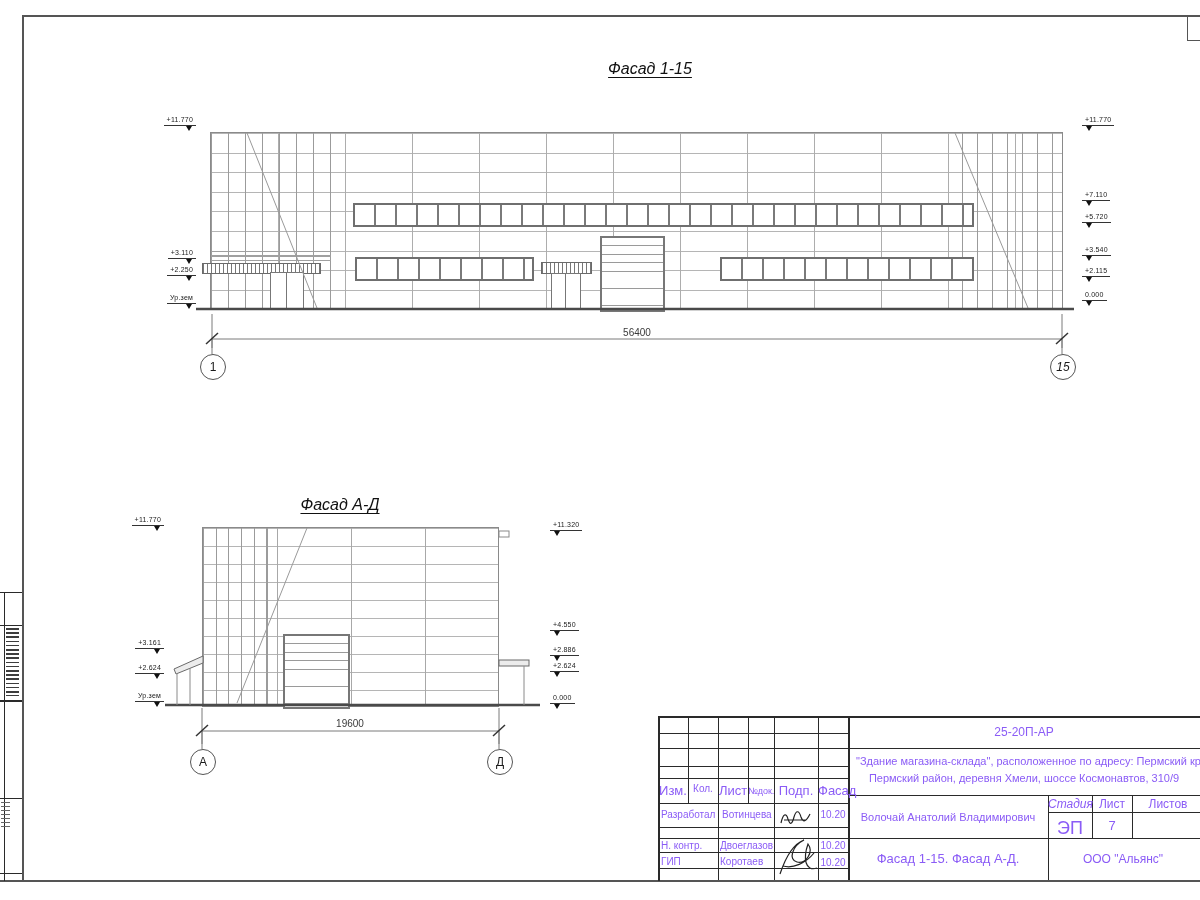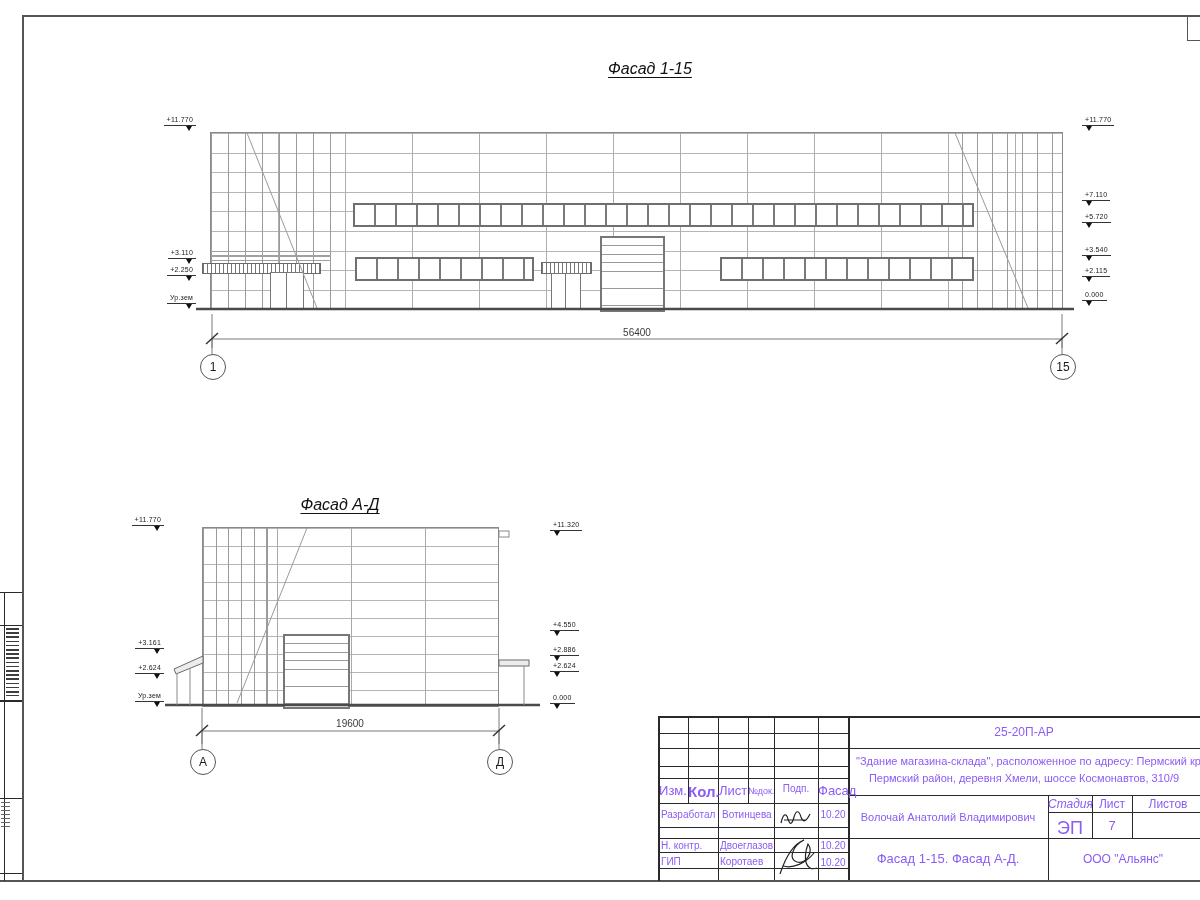--- a/index.html
+++ b/index.html
@@ -102,21 +102,21 @@
     <div class="elev r" style="left:1082px;top:191px;"><span class="lbl">+7.110</span><div class="tri"></div></div>
     <div class="elev r" style="left:1082px;top:213px;"><span class="lbl">+5.720</span><div class="tri"></div></div>
     <div class="elev r" style="left:1082px;top:246px;"><span class="lbl">+3.540</span><div class="tri"></div></div>
     <div class="elev r" style="left:1082px;top:267px;"><span class="lbl">+2.115</span><div class="tri"></div></div>
     <div class="elev r" style="left:1082px;top:291px;"><span class="lbl">0.000</span><div class="tri"></div></div>
 
     <div class="dim-label" style="left:600px;top:327px;width:74px;">56400</div>
     <div class="bubble" style="left:200px;top:354px;">
         <span>1</span>
       </div>
-    <div class="bubble" style="left:1050px;top:354px;">
+    <div class="bubble" style="left:1050px;top:354px;font-style:italic;">
         <span>15</span>
       </div>
   </div>
 
   <div>
     <div class="f-title" style="left:270px;top:468px;width:140px;margin-top:28px;">Фасад А-Д</div>
 
     <div class="bldg" style="left:202px;top:527px;width:295px;height:178px;">
       <div class="grid2"></div>
       <div class="fine fine2" style="left:0;width:76px;"></div>
@@ -208,24 +208,24 @@
     <div class="ln" style="left:848px;top:716px;width:2px;height:164px;"></div>
     <div class="ln" style="left:1048px;top:795px;width:1px;height:85px;"></div>
     <div class="ln" style="left:1092px;top:795px;width:1px;height:43px;"></div>
     <div class="ln" style="left:1132px;top:795px;width:1px;height:43px;"></div>
 
     <div class="tbt c" style="left:848px;top:725px;width:352px;font-size:12px;">25-20П-АР</div>
     <div class="tbt" style="left:856px;top:755px;font-size:11px;">"Здание магазина-склада", расположенное по адресу: Пермский край,</div>
     <div class="tbt c" style="left:848px;top:772px;width:352px;font-size:11px;">Пермский район, деревня Хмели, шоссе Космонавтов, 310/9</div>
 
     <div class="tbt c" style="left:658px;top:783px;width:30px;font-size:13px;">Изм.</div>
-    <div class="tbt c" style="left:688px;top:783px;width:30px;font-size:15px;font-weight:bold;">Кол.</div>
+    <div class="tbt c" style="left:688px;top:783px;width:30px;font-size:10px;">Кол.</div>
     <div class="tbt c" style="left:718px;top:783px;width:30px;font-size:13px;">Лист</div>
     <div class="tbt c" style="left:748px;top:786px;width:26px;font-size:9px;">№док.</div>
-    <div class="tbt c" style="left:774px;top:783px;width:44px;font-size:10px;">Подп.</div>
+    <div class="tbt c" style="left:774px;top:783px;width:44px;font-size:13px;">Подп.</div>
     <div class="tbt c" style="left:818px;top:783px;width:30px;font-size:13px;">Фасад</div>
 
     <div class="tbt" style="left:661px;top:809px;font-size:10px;">Разработал</div>
     <div class="tbt" style="left:722px;top:809px;font-size:10px;">Вотинцева</div>
     <div class="tbt c" style="left:818px;top:809px;width:30px;font-size:10px;">10.20</div>
     <div class="tbt" style="left:661px;top:840px;font-size:10px;">Н. контр.</div>
     <div class="tbt" style="left:720px;top:840px;font-size:10px;">Двоеглазов</div>
     <div class="tbt c" style="left:818px;top:840px;width:30px;font-size:10px;">10.20</div>
     <div class="tbt" style="left:661px;top:856px;font-size:10px;">ГИП</div>
     <div class="tbt" style="left:720px;top:856px;font-size:10px;">Коротаев</div>

